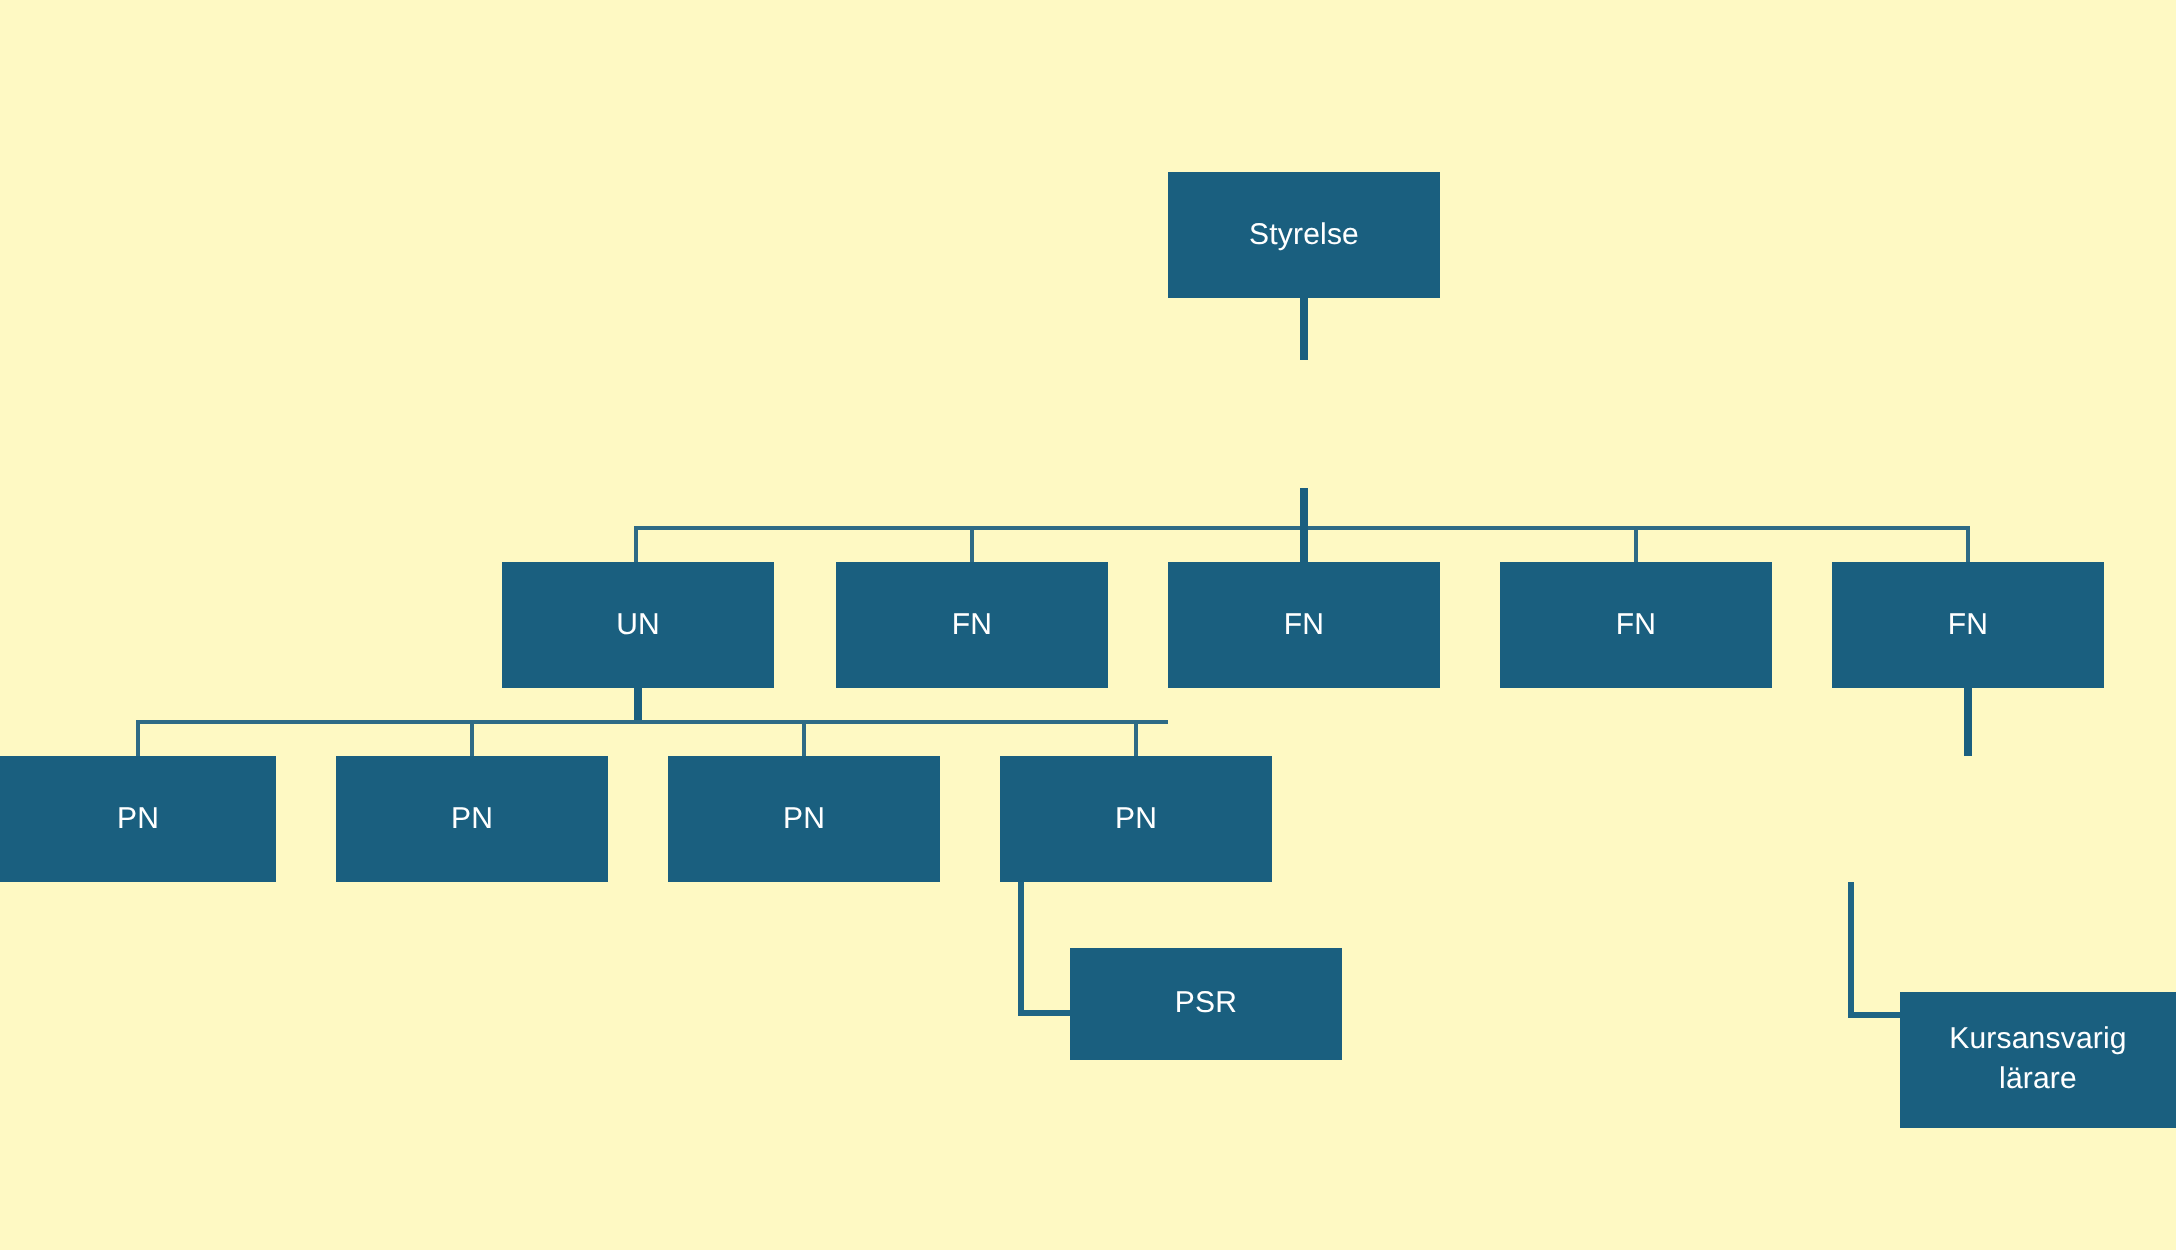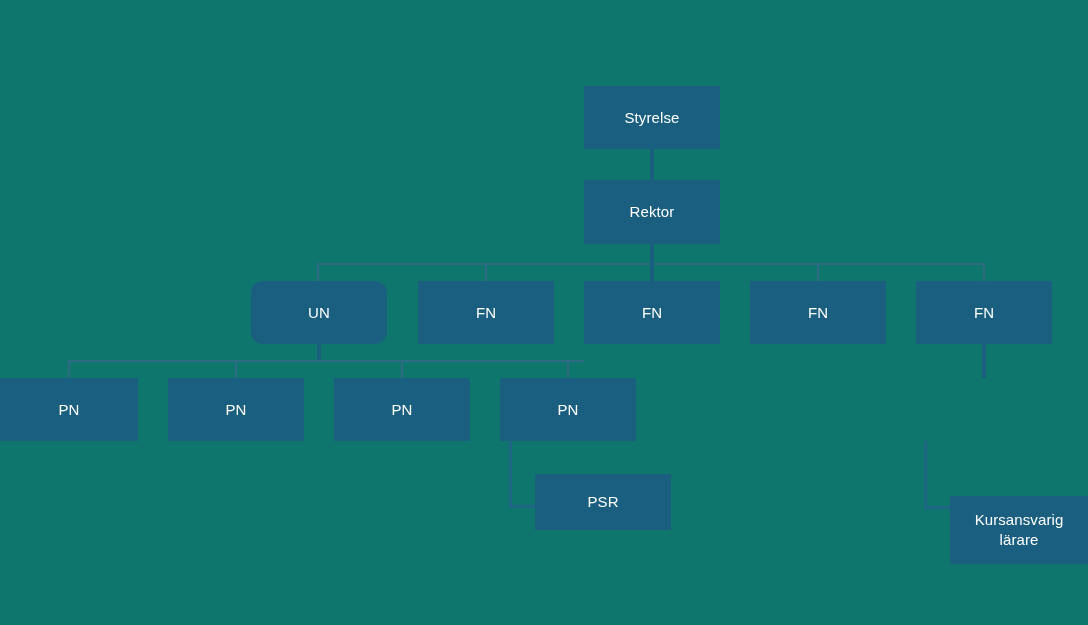--- a/index.html
+++ b/index.html
@@ -7,21 +7,21 @@
     padding: 0;
     background: #ffffff;
   }
   body {
     font-family: "Liberation Sans", sans-serif;
   }
   #canvas {
     position: relative;
     width: 1088px;
     height: 625px;
-    background: #0f766e;
+    background: #fef9c3;
     overflow: hidden;
   }
   .node {
     position: absolute;
     background: #1a5f7f;
     color: #ffffff;
     font-family: "Liberation Sans", sans-serif;
     font-size: 15px;
     line-height: 1.32;
     display: flex;
@@ -92,23 +92,22 @@
   <div class="conn-v" style="left:982px; top:344px; height:34px;"></div>
 
   <div class="conn-elbow-v" style="left:509px; top:441px; height:66px;"></div>
   <div class="conn-elbow-h" style="left:509px; top:505px; width:29px;"></div>
 
   <div class="conn-elbow-v" style="left:924px; top:441px; height:67px;"></div>
   <div class="conn-elbow-h" style="left:924px; top:506px; width:29px;"></div>
 
   <div class="node" style="left:584px; top:86px; width:136px; height:63px;">Styrelse</div>
 
-  <div class="node" style="left:584px; top:180px; width:136px; height:64px;">Rektor</div>
 
-  <div class="node" style="left:251px; top:281px; width:136px; height:63px;border-radius:12px;">UN</div>
+  <div class="node" style="left:251px; top:281px; width:136px; height:63px;">UN</div>
 
   <div class="node" style="left:418px; top:281px; width:136px; height:63px;">FN</div>
 
   <div class="node" style="left:584px; top:281px; width:136px; height:63px;">FN</div>
 
   <div class="node" style="left:750px; top:281px; width:136px; height:63px;">FN</div>
 
   <div class="node" style="left:916px; top:281px; width:136px; height:63px;">FN</div>
 
   <div class="node" style="left:0px; top:378px; width:138px; height:63px;">PN</div>

